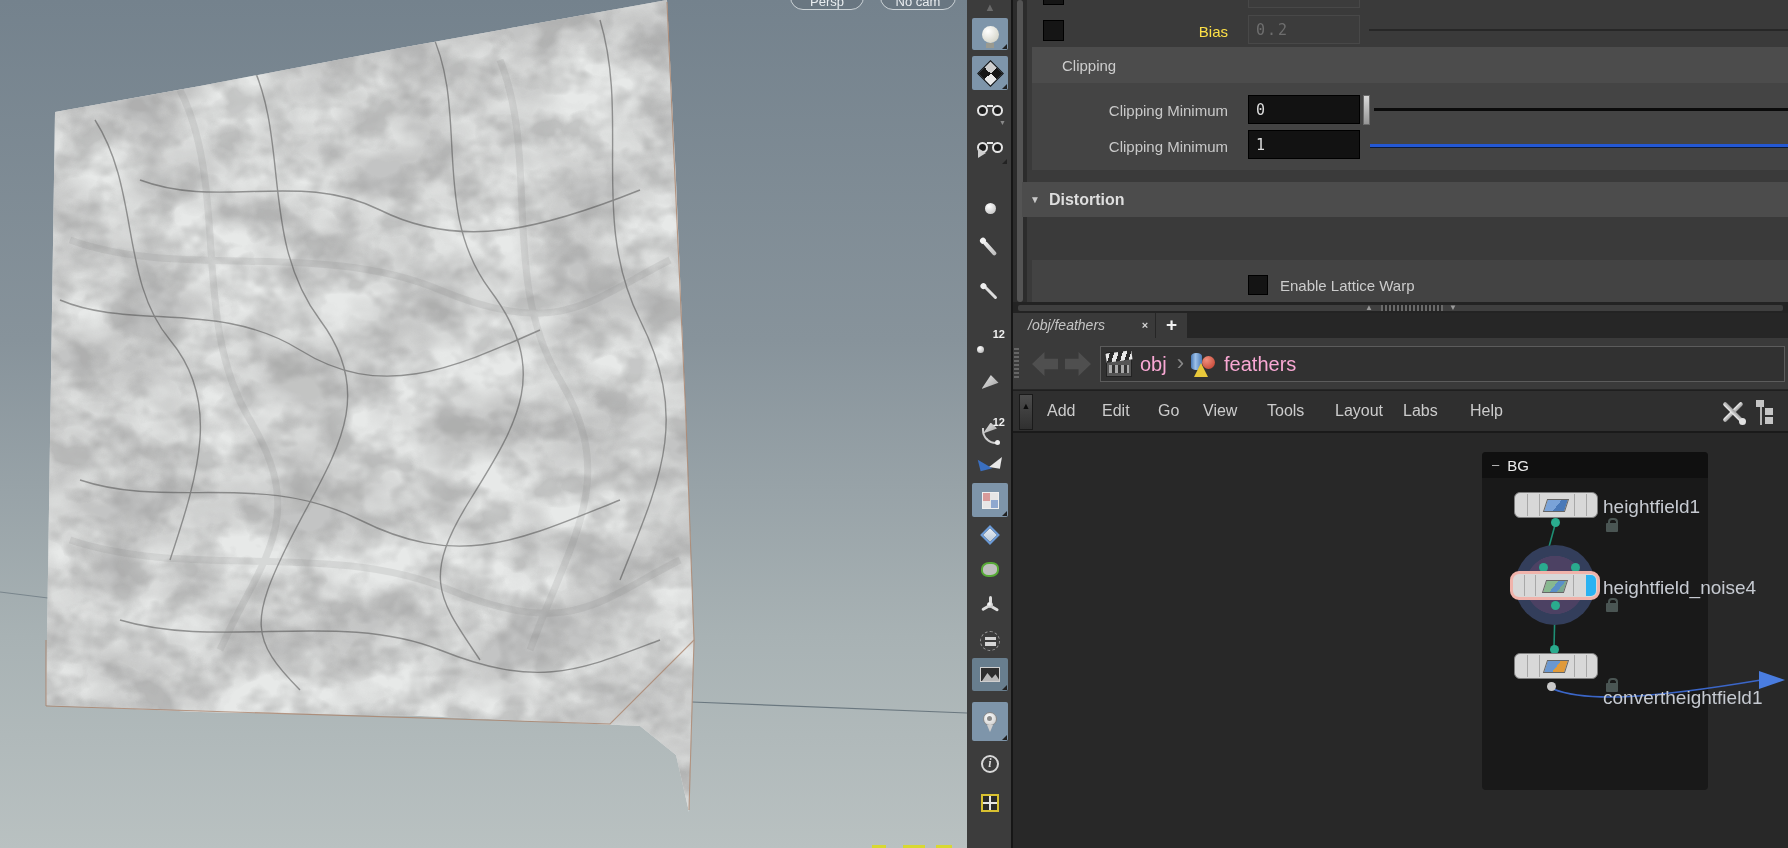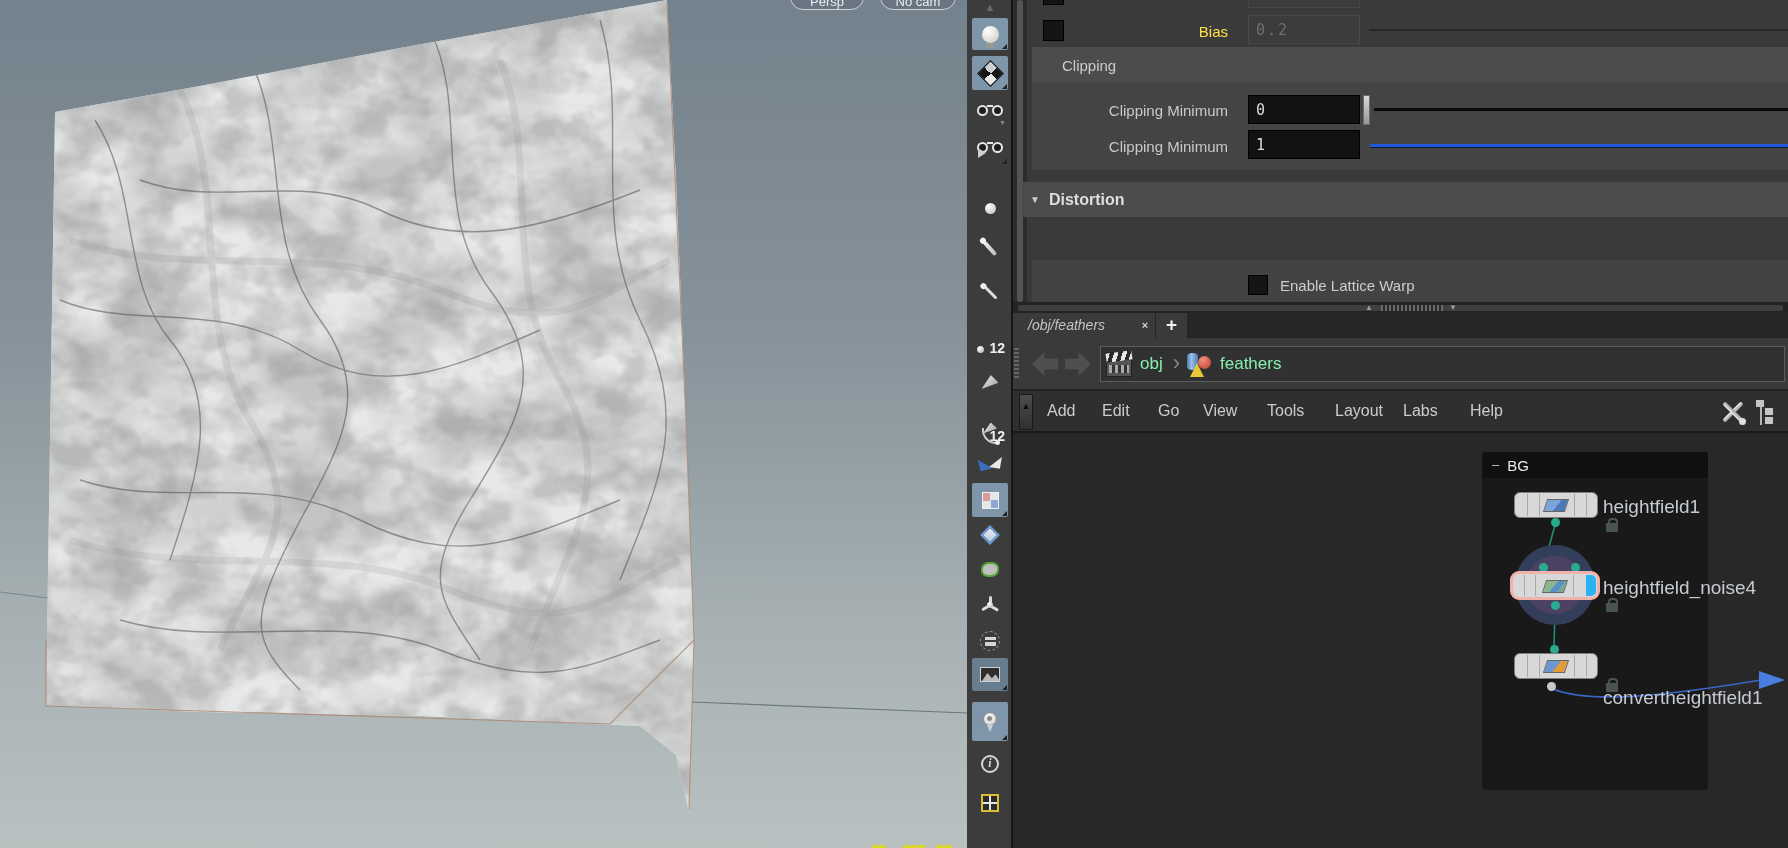--- a/index.html
+++ b/index.html
@@ -34,21 +34,21 @@
   .glasses i:nth-child(1){left:0;} .glasses i:nth-child(2){right:0;}
   .glasses b { position:absolute; left:10px; top:0; width:6px; height:4px; border-top:2px solid #e6e6e6; }
   .mini-dn { position:absolute; right:2px; bottom:0px; color:#8a8a8a; font-size:7px; }
   .playtri { position:absolute; left:1px; bottom:-4px; width:0; height:0;
     border-top:5px solid transparent; border-bottom:5px solid transparent; border-left:8px solid #cfcfcf; }
   .sphere { width:11px; height:11px; border-radius:50%; background:radial-gradient(circle at 35% 30%,#fff,#b9b9b9); }
   .brush { width:4px; height:17px; background:linear-gradient(#eee,#bbb); border-radius:2px; transform:rotate(-42deg); position:relative; }
   .brush:after{ content:""; position:absolute; left:-1px; top:-5px; width:6px; height:6px; border-radius:50%; background:#f2f2f2; }
   .pen { width:3px; height:17px; background:#ddd; border-radius:2px; transform:rotate(-45deg); position:relative; }
   .pen:after{ content:""; position:absolute; left:-2px; top:-4px; width:6px; height:6px; border-radius:50%; background:#eee; }
-  .numbadge { position:absolute; right:3px; top:16px; color:#f0f0f0; font-size:14px; font-weight:bold; }
+  .numbadge { position:absolute; right:3px; top:4px; color:#f0f0f0; font-size:11px; font-weight:bold; }
   .dotbl { position:absolute; left:5px; bottom:3px; width:7px; height:7px; border-radius:50%; background:radial-gradient(circle at 35% 30%,#fff,#aaa); }
   .trowel { width:17px; height:14px; background:linear-gradient(135deg,#e8e8e8,#9f9f9f); clip-path:polygon(0 100%,100% 55%,55% 0); position:relative; }
   .trowel:after{ content:""; position:absolute; right:-2px; top:-5px; width:2px; height:10px; background:#cfcfcf; transform:rotate(35deg); }
   .curveic { width:16px; height:16px; border-left:2px solid #ccc; border-bottom:2px solid #ccc; border-bottom-left-radius:14px; position:relative; }
   .curveic:after{ content:""; position:absolute; right:-2px; bottom:-3px; width:5px; height:5px; border-radius:50%; background:#eee; }
   .fan { position:relative; width:22px; height:14px; }
   .fan i{ position:absolute; width:0; height:0; }
   .fan i:nth-child(1){ left:0; top:2px; border-bottom:12px solid #3a6fc0; border-right:12px solid transparent; transform:rotate(-14deg); }
   .fan i:nth-child(2){ right:0; top:0; border-bottom:12px solid #e8e8e8; border-left:11px solid transparent; transform:rotate(10deg); }
   .checker { width:17px; height:17px; border:1px solid #f0f0f0;
@@ -112,21 +112,21 @@
     background:repeating-linear-gradient(180deg,#666 0 2px,#3a3a3a 2px 4px); }
   .nav-arrow { position:absolute; top:14px; width:26px; height:24px; background:#4f4f4f; }
   #nav-back { left:19px; clip-path:polygon(0 50%,48% 0,48% 28%,100% 28%,100% 72%,48% 72%,48% 100%); }
   #nav-fwd { left:52px; clip-path:polygon(100% 50%,52% 0,52% 28%,0 28%,0 72%,52% 72%,52% 100%); }
   #path-box { position:absolute; left:87px; right:3px; top:8px; height:36px; background:#313131; border:1px solid #5c5c5c; display:flex; align-items:center; }
   .clapper { width:26px; height:25px; margin-left:5px; position:relative; background:#555; border:1px solid #222; }
   .clapper:before{ content:""; position:absolute; left:-1px; top:-1px; width:26px; height:9px;
     background:repeating-linear-gradient(115deg,#e8e8e8 0 4px,#2a2a2a 4px 8px); transform:rotate(-8deg); }
   .clapper:after{ content:""; position:absolute; left:2px; bottom:3px; width:20px; height:8px;
     background:repeating-linear-gradient(90deg,#aaa 0 3px,#333 3px 6px); }
-  .path-txt { color:#86efac; font-size:17px; margin:0 8px; }
+  .path-txt { color:#f9a8d4; font-size:20px; margin:0 8px; }
   .path-sep { color:#888; font-size:22px; margin:0 2px 3px 2px; }
   .geoic { position:relative; width:26px; height:26px; margin-left:4px; }
   .geoic .cyl { position:absolute; left:1px; top:2px; width:11px; height:17px; border-radius:5px/3px; background:linear-gradient(90deg,#4a7ab5,#9cc0e8 40%,#4a7ab5); }
   .geoic .cone { position:absolute; left:4px; bottom:0; width:0; height:0; border-left:7px solid transparent; border-right:7px solid transparent; border-bottom:14px solid #e8c83a; }
   .geoic .sph { position:absolute; right:1px; top:5px; width:13px; height:13px; border-radius:50%; background:radial-gradient(circle at 35% 30%,#ef8f7c,#c03a2a); }
 
   
   #menubar { position:absolute; left:0; top:390px; width:775px; height:43px; background:#2f2f2f;
     border-top:1px solid #1f1f1f; border-bottom:2px solid #1a1a1a; }
   #menu-scrollbox { position:absolute; left:6px; top:3px; width:14px; height:36px; background:linear-gradient(#4c4c4c,#303030); border:1px solid #1a1a1a; text-align:center; }

